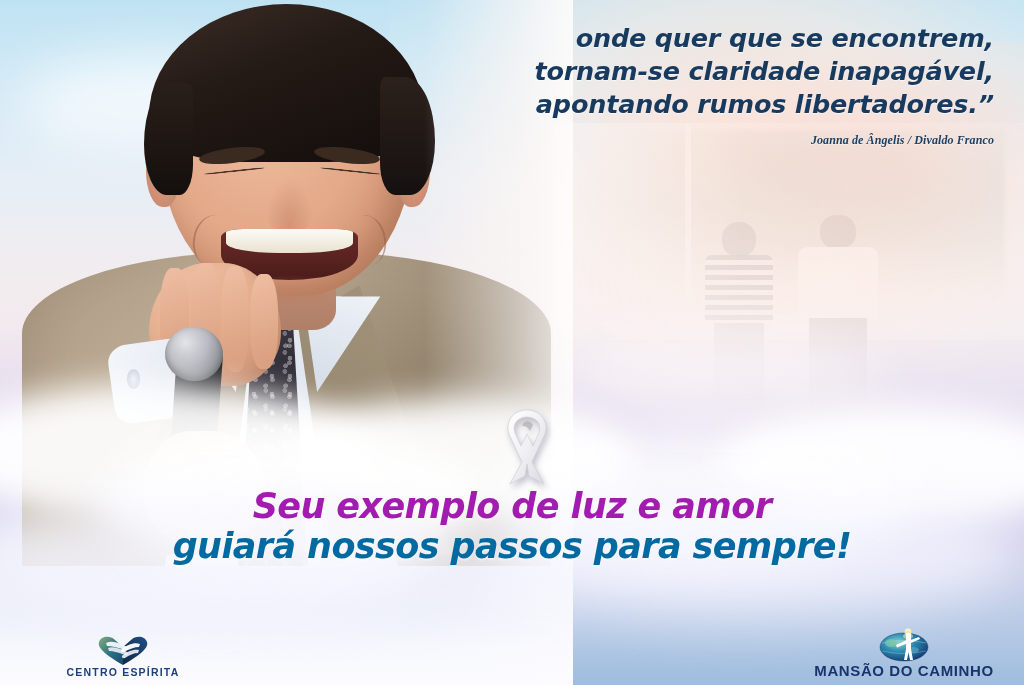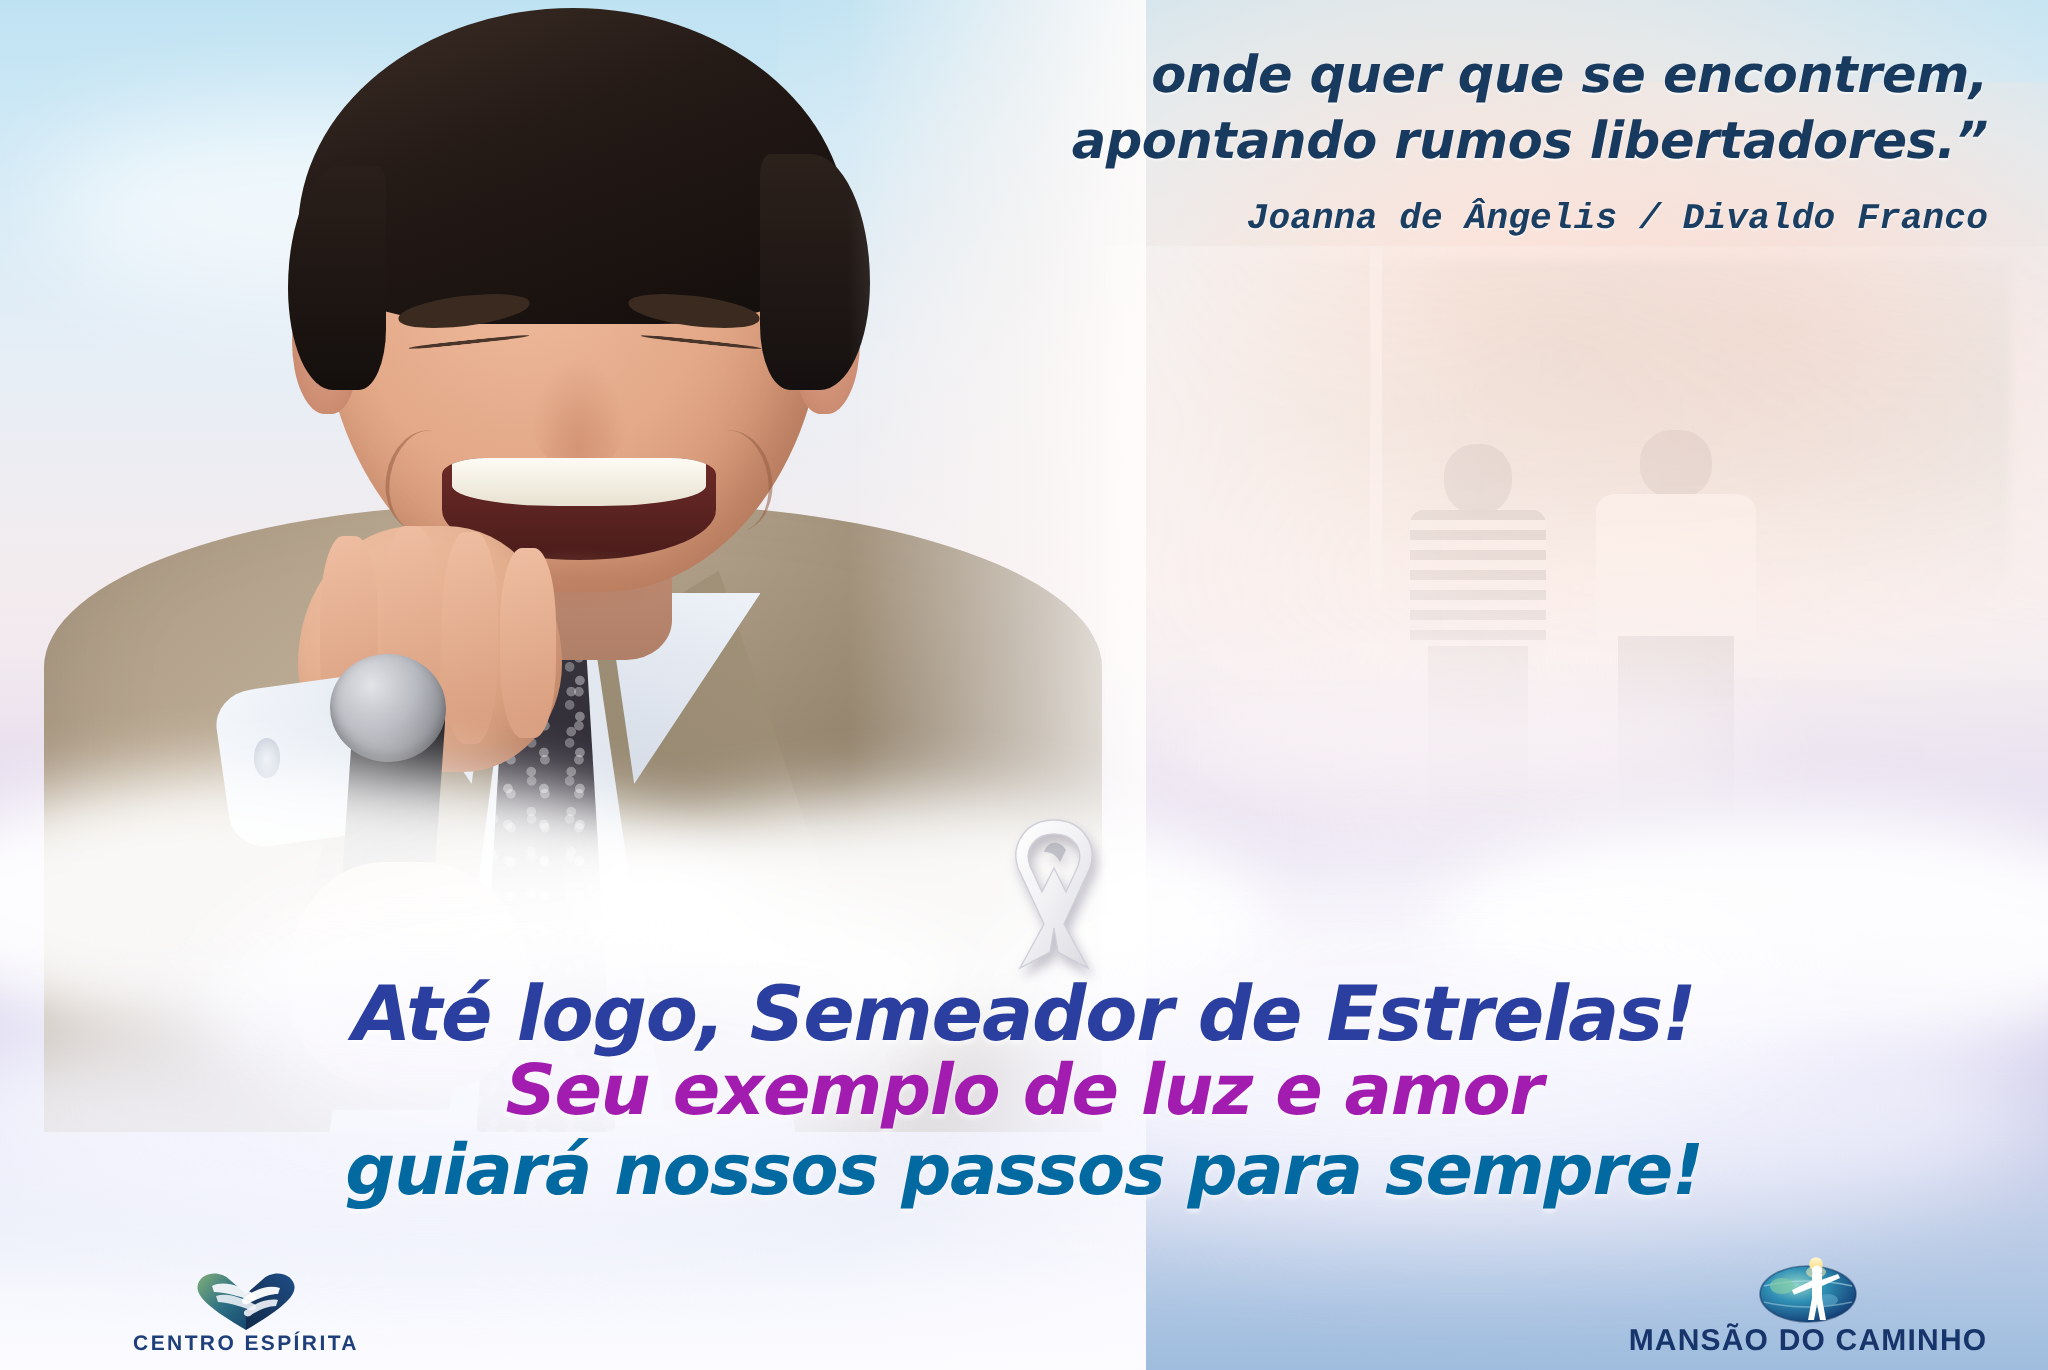--- a/index.html
+++ b/index.html
@@ -260,24 +260,24 @@
     font-weight:bold;
     font-size:25.5px;
     line-height:33px;
     color:#173a5e;
     letter-spacing:-0.2px;
     text-shadow:0 1px 1px rgba(255,255,255,0.65);
     white-space:nowrap;
   }
   .quote-attr {
     margin-top:12px;
-    font-family:Liberation Mono, monospace;
+    font-family:Liberation Serif, serif;
     font-style:italic;
     font-weight:bold;
-    font-size:18px;
+    font-size:12px;
     color:#1b3f63;
     letter-spacing:0.1px;
     text-shadow:0 1px 1px rgba(255,255,255,0.6);
   }
 
   
   .ribbon-wrap { position:absolute; left:492px; top:404px; width:70px; height:86px; }
   .ribbon-wrap svg { display:block; filter:drop-shadow(2px 4px 3px rgba(90,80,110,0.35)); }
 
   
@@ -401,41 +401,41 @@
   <div class="cloud cl1"></div>
   <div class="cloud cl2"></div>
   <div class="cloud cl3"></div>
   <div class="cloud cl4"></div>
   <div class="cloud cl5"></div>
   <div class="cloud cl6"></div>
   <div class="cloud cl7"></div>
 
   <div class="quote-block">
     <div class="quote-line">onde quer que se encontrem,</div>
+    <div class="quote-line">tornam-se claridade inapagável,</div>
     <div class="quote-line">apontando rumos libertadores.”</div>
     <div class="quote-attr">Joanna de Ângelis / Divaldo Franco</div>
   </div>
 
   <div class="ribbon-wrap">
     <svg width="70" height="86" viewBox="0 0 70 86" xmlns="http://www.w3.org/2000/svg">
       <defs>
         <linearGradient id="rg" x1="0" y1="0" x2="1" y2="1">
           <stop offset="0%" stop-color="#ffffff"></stop>
           <stop offset="48%" stop-color="#f1f1f4"></stop>
           <stop offset="100%" stop-color="#d9d9e0"></stop>
         </linearGradient>
       </defs>
       <path d="M35 6 C21 6 13 18 17 30 L30 58 L18 80 L33 72 L35 60 L37 72 L52 80 L40 58 L53 30 C57 18 49 6 35 6 Z
                M35 13 C45 13 50 21 47 29 L41 42 L35 30 L29 42 L23 29 C20 21 25 13 35 13 Z" fill="url(#rg)" stroke="#cfcfd8" stroke-width="0.7"></path>
       <path d="M30 22 C32 16 38 16 41 21 L38 27 C36 23 33 22 30 22 Z" fill="#9d9daa" opacity="0.55"></path>
     </svg>
   </div>
 
   <div class="headline">
-    <div class="hl hl1">Até logo, Semeador de Estrelas!</div>
     <div class="hl hl2">Seu exemplo de luz e amor</div>
     <div class="hl hl3">guiará nossos passos para sempre!</div>
   </div>
 
   <div class="logo logo-left">
     <div class="logo-mark">
       <svg width="54" height="32" viewBox="0 0 54 32" xmlns="http://www.w3.org/2000/svg">
         <defs>
           <linearGradient id="hl" x1="0" y1="0" x2="1" y2="1">
             <stop offset="0%" stop-color="#7fae78"></stop>

